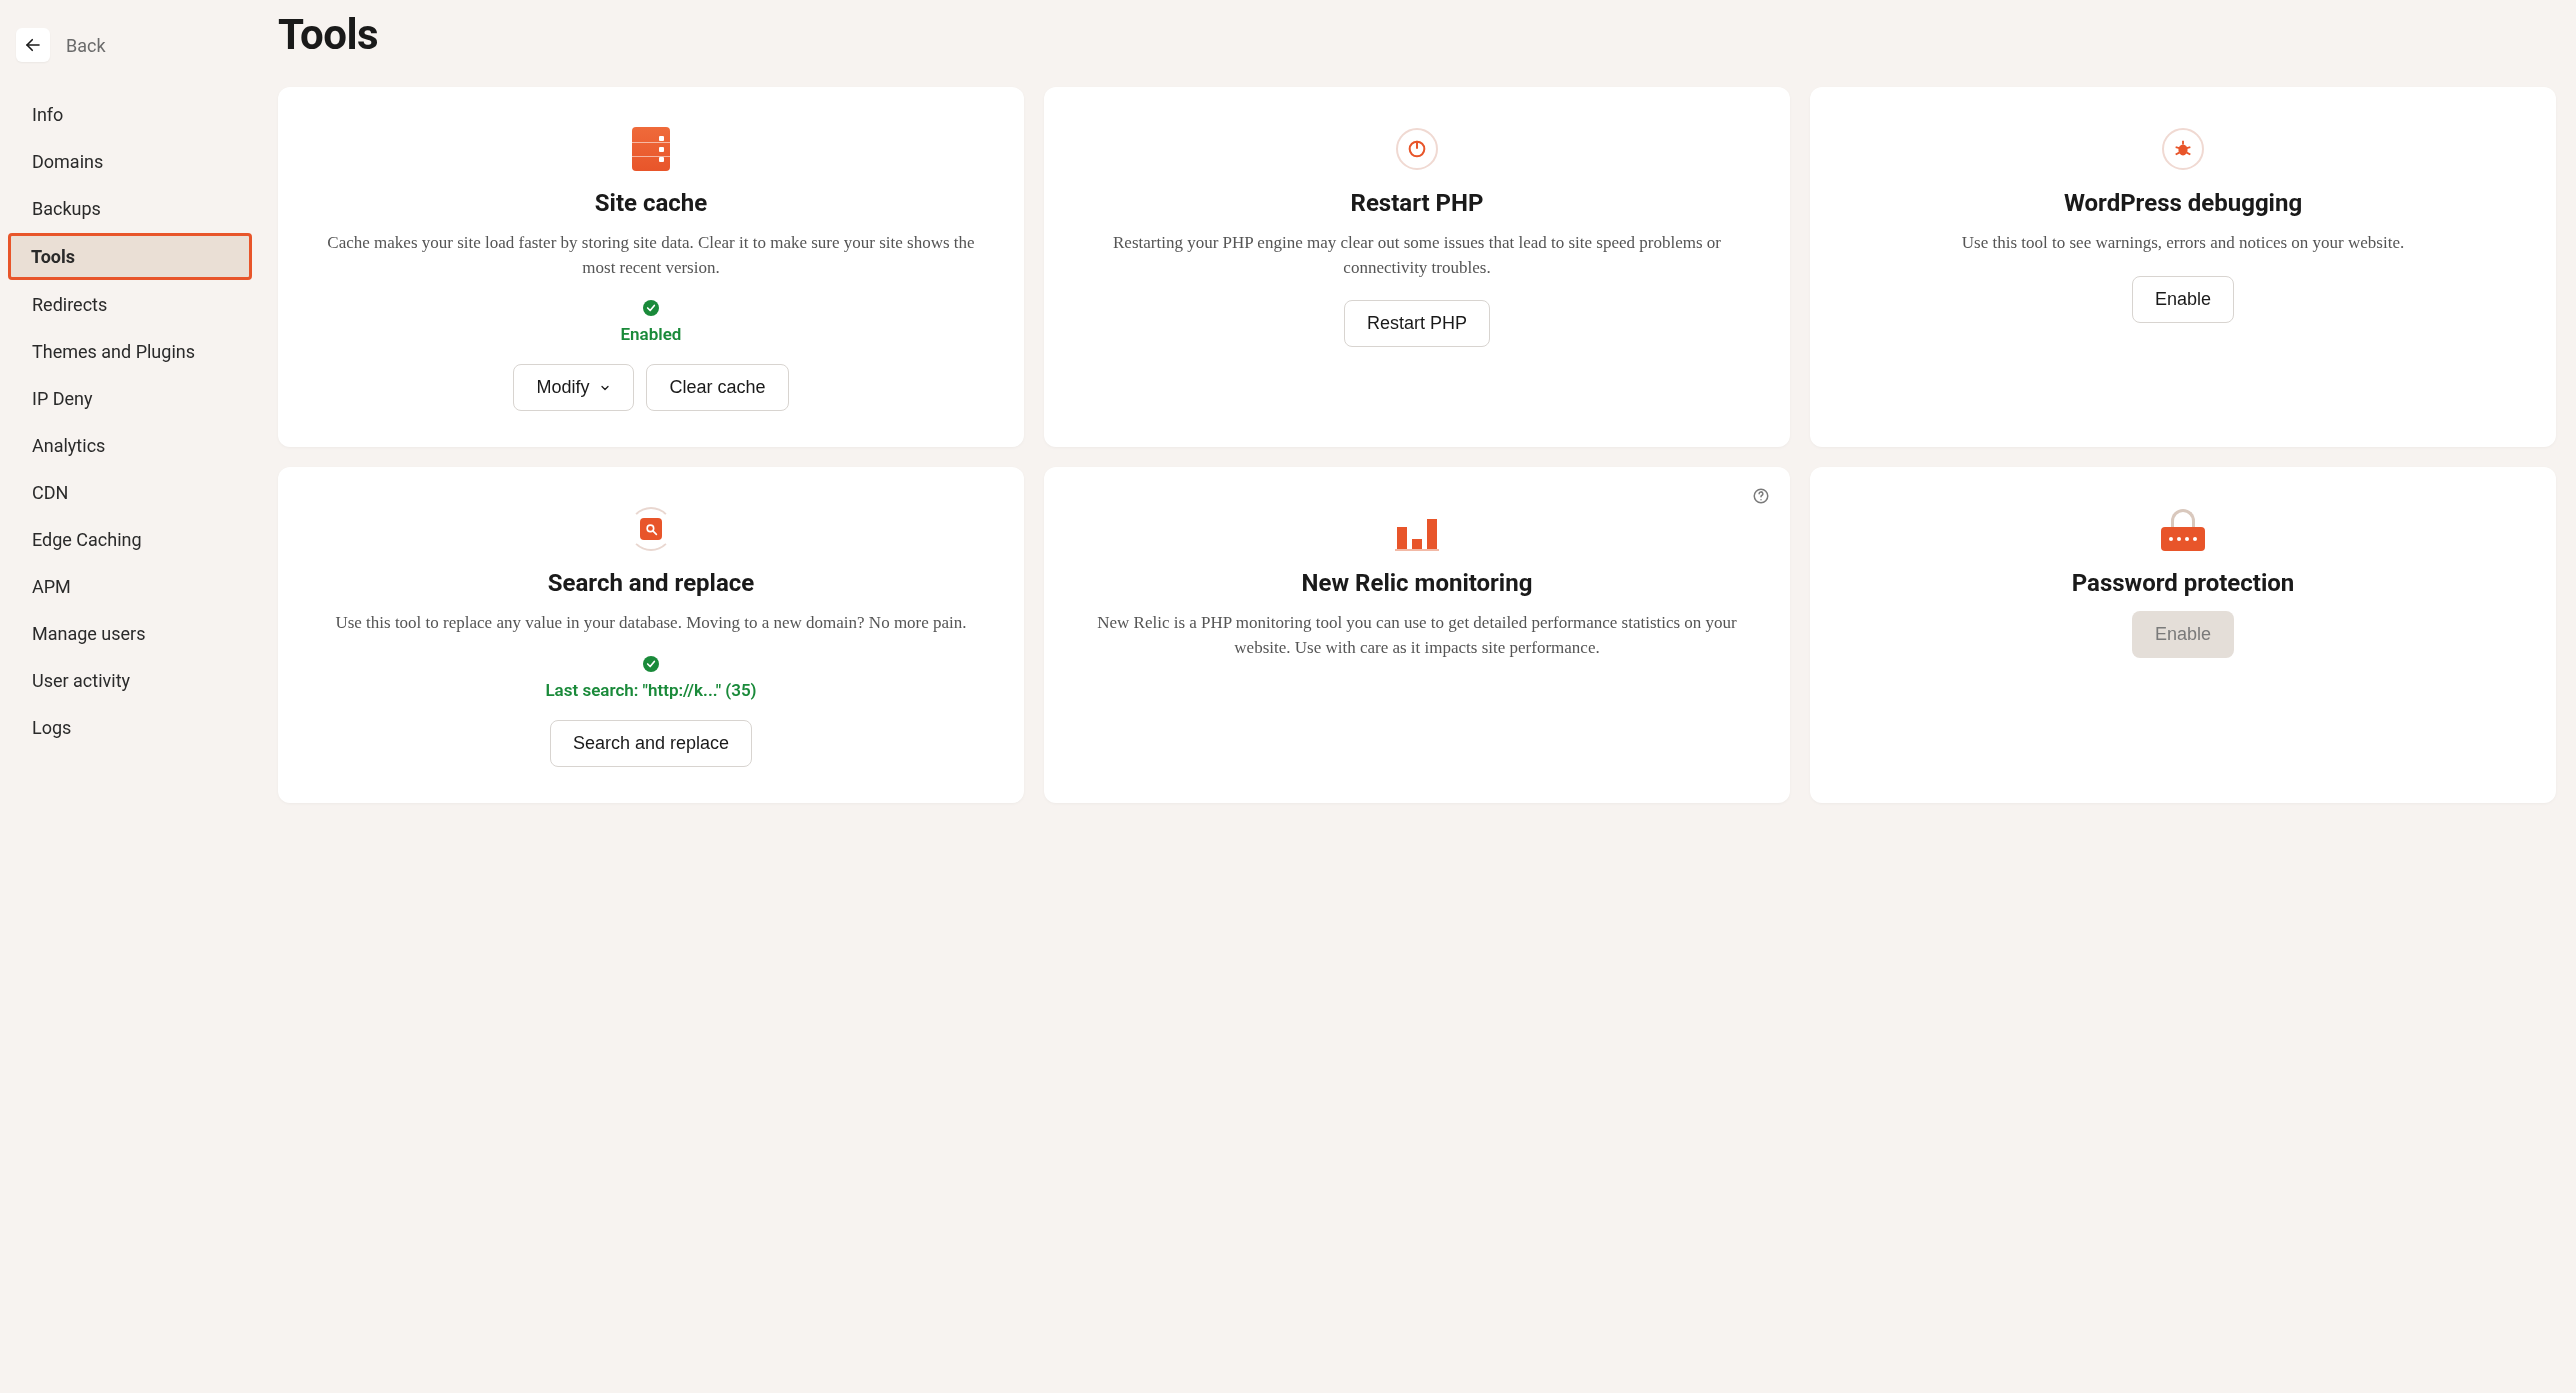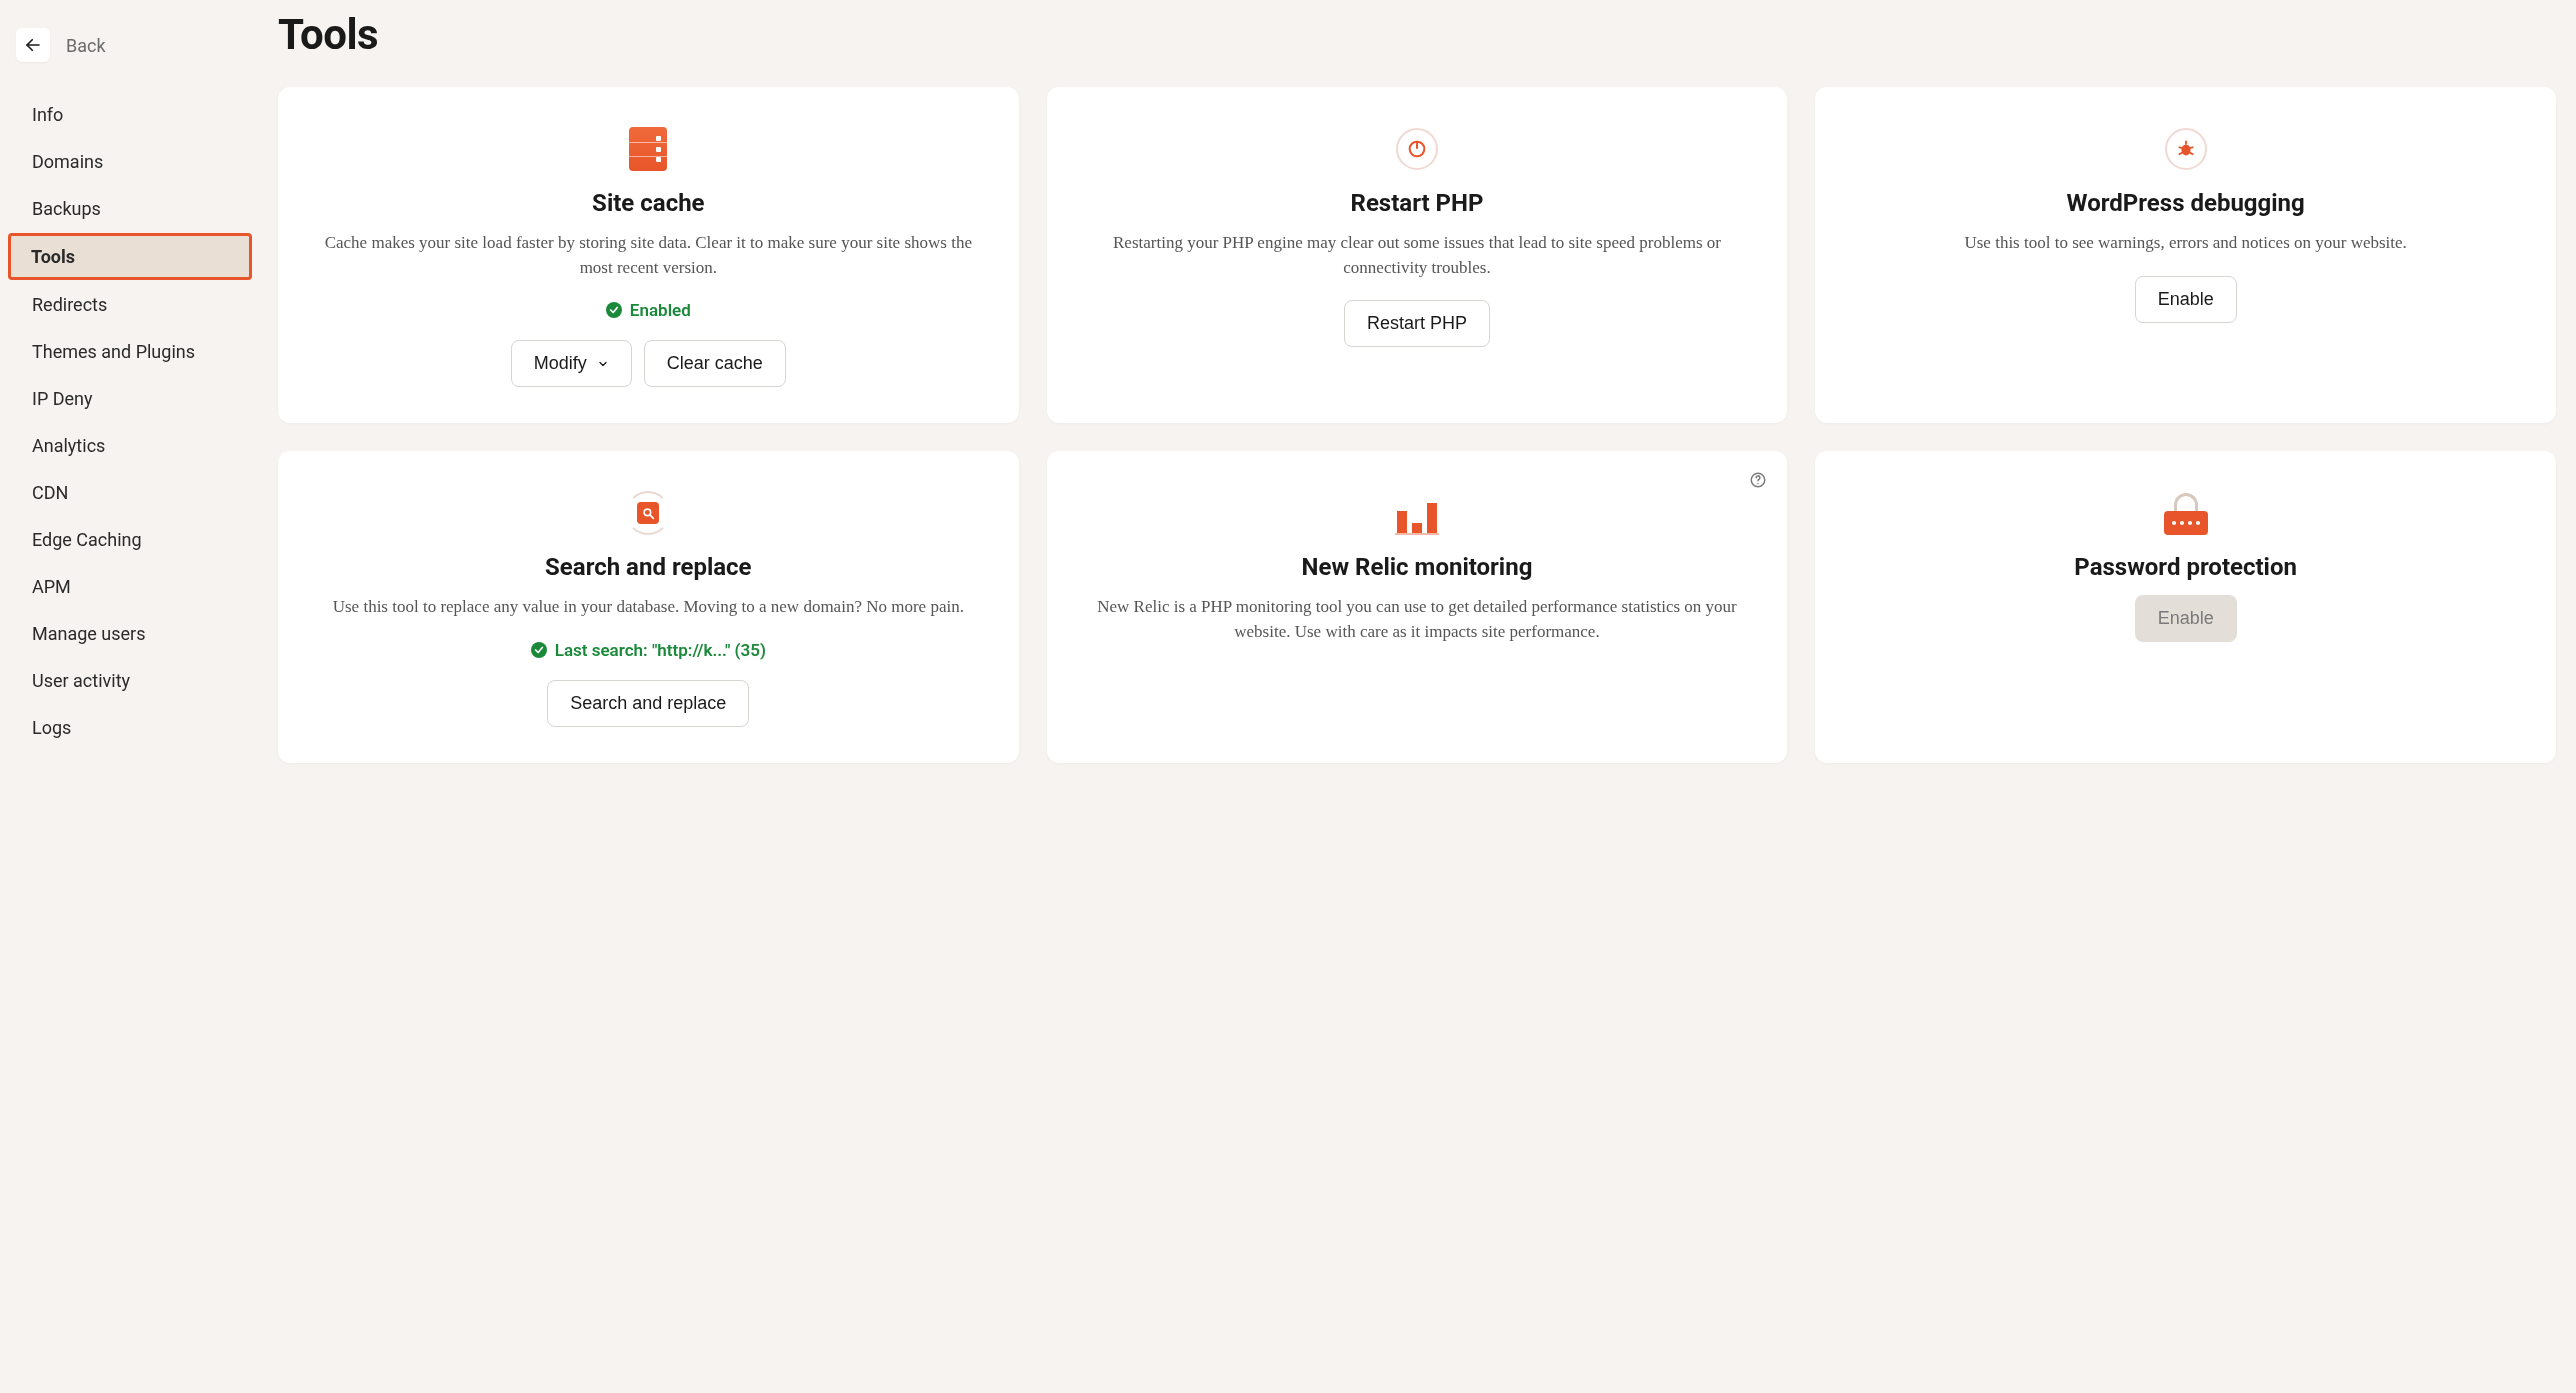--- a/index.html
+++ b/index.html
@@ -47,21 +47,21 @@
   }
   .page-title {
     font-size: 42px;
     font-weight: 700;
     margin: 0 0 28px 0;
     letter-spacing: -0.5px;
   }
   .grid {
     display: grid;
     grid-template-columns: repeat(3, 1fr);
-    gap: 28px;
+    gap: 20px;
   }
   .card {
     background: #fff;
     border-radius: 12px;
     padding: 40px 32px 36px 32px;
     text-align: center;
     position: relative;
     box-shadow: 0 1px 3px rgba(0,0,0,0.04);
   }
   .card-icon {
@@ -80,20 +80,21 @@
     line-height: 1.45;
     margin-bottom: 20px;
     font-family: Liberation Serif, serif;
   }
   .status-enabled {
     color: #1a8a3a;
     font-weight: 600;
     font-size: 17px;
     display:flex; align-items:center; justify-content:center; gap:8px;
     margin-bottom: 20px;
+    flex-direction: column;
   }
   .btn-row { display:flex; gap:12px; justify-content:center; flex-wrap:wrap; }
   .btn {
     background: #fff;
     border: 1px solid #d8d4d0;
     border-radius: 8px;
     padding: 12px 22px;
     font-size: 18px;
     color: #1a1a1a;
     cursor: pointer;

